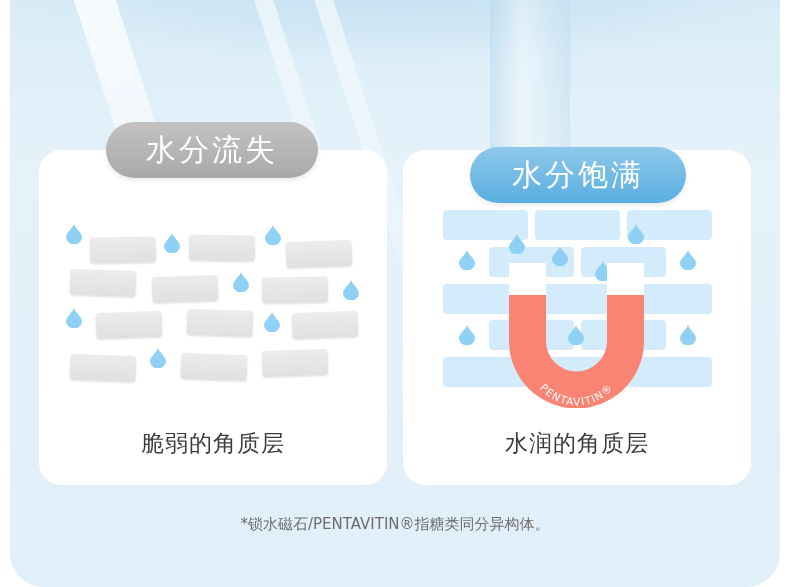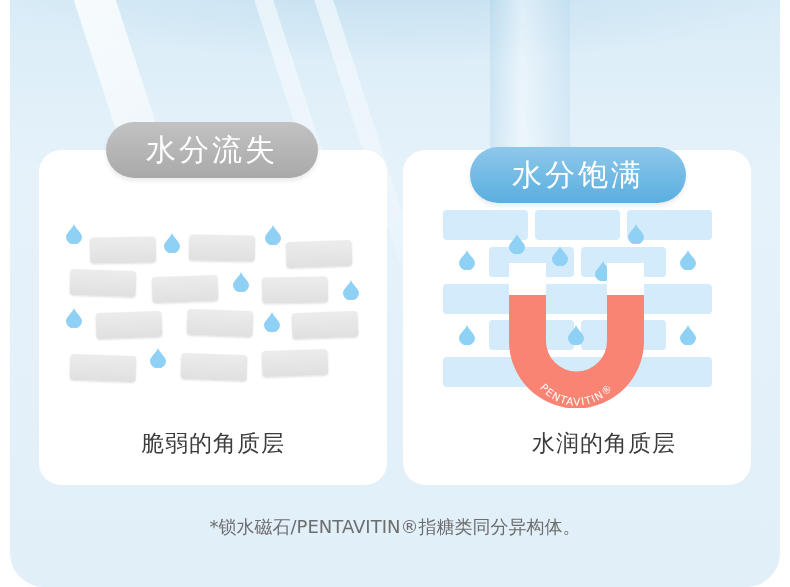--- a/index.html
+++ b/index.html
@@ -43,42 +43,42 @@
     box-shadow: 0 3px 4px rgba(0,0,0,0.08);
   }
   .pill.grey { left: 106px; width: 212px; background: linear-gradient(180deg, #c2c2c2, #a9a9a9); }
   .pill.blue { left: 470px; width: 216px; background: linear-gradient(180deg, #8ec8ea, #5aaee0); margin-top: 25px; }
 
   .caption {
     position: absolute; top: 428px; width: 348px; text-align: center;
     font-size: 23px; color: #3c3c3c; letter-spacing: 1px;
   }
   .caption.left { left: 39px; }
-  .caption.right { left: 403px; margin-left: 27px; }
+  .caption.right { left: 403px; }
 
   .brick {
     position: absolute; width: 66px; height: 26px; border-radius: 4px;
     background: linear-gradient(180deg, #ececec, #e0e0e0);
     box-shadow: 0 1px 2px rgba(0,0,0,0.12);
   }
   .drop {
     position: absolute; width: 16px; height: 20px;
   }
   .drop svg { width: 100%; height: 100%; display: block; }
 
   .wall-brick {
     position: absolute; height: 30px; border-radius: 4px;
     background: #d3ebfa;
   }
 
   .magnet { position: absolute; left: 509px; top: 263px; width: 135px; height: 145px; }
 
   .footnote {
     position: absolute; top: 515px; left: 0; width: 790px; text-align: center;
-    font-size: 18px; color: #6d6d6d;
+    font-size: 15px; color: #6d6d6d;
   }
 </style>
 </head>
 <body>
 
 <div class="panel">
   <div class="sheen1"></div>
   <div class="streak" style="left:120px;"></div>
   <div class="streak s2" style="left:300px;"></div>
   <div class="streak s2" style="left:360px;"></div>

